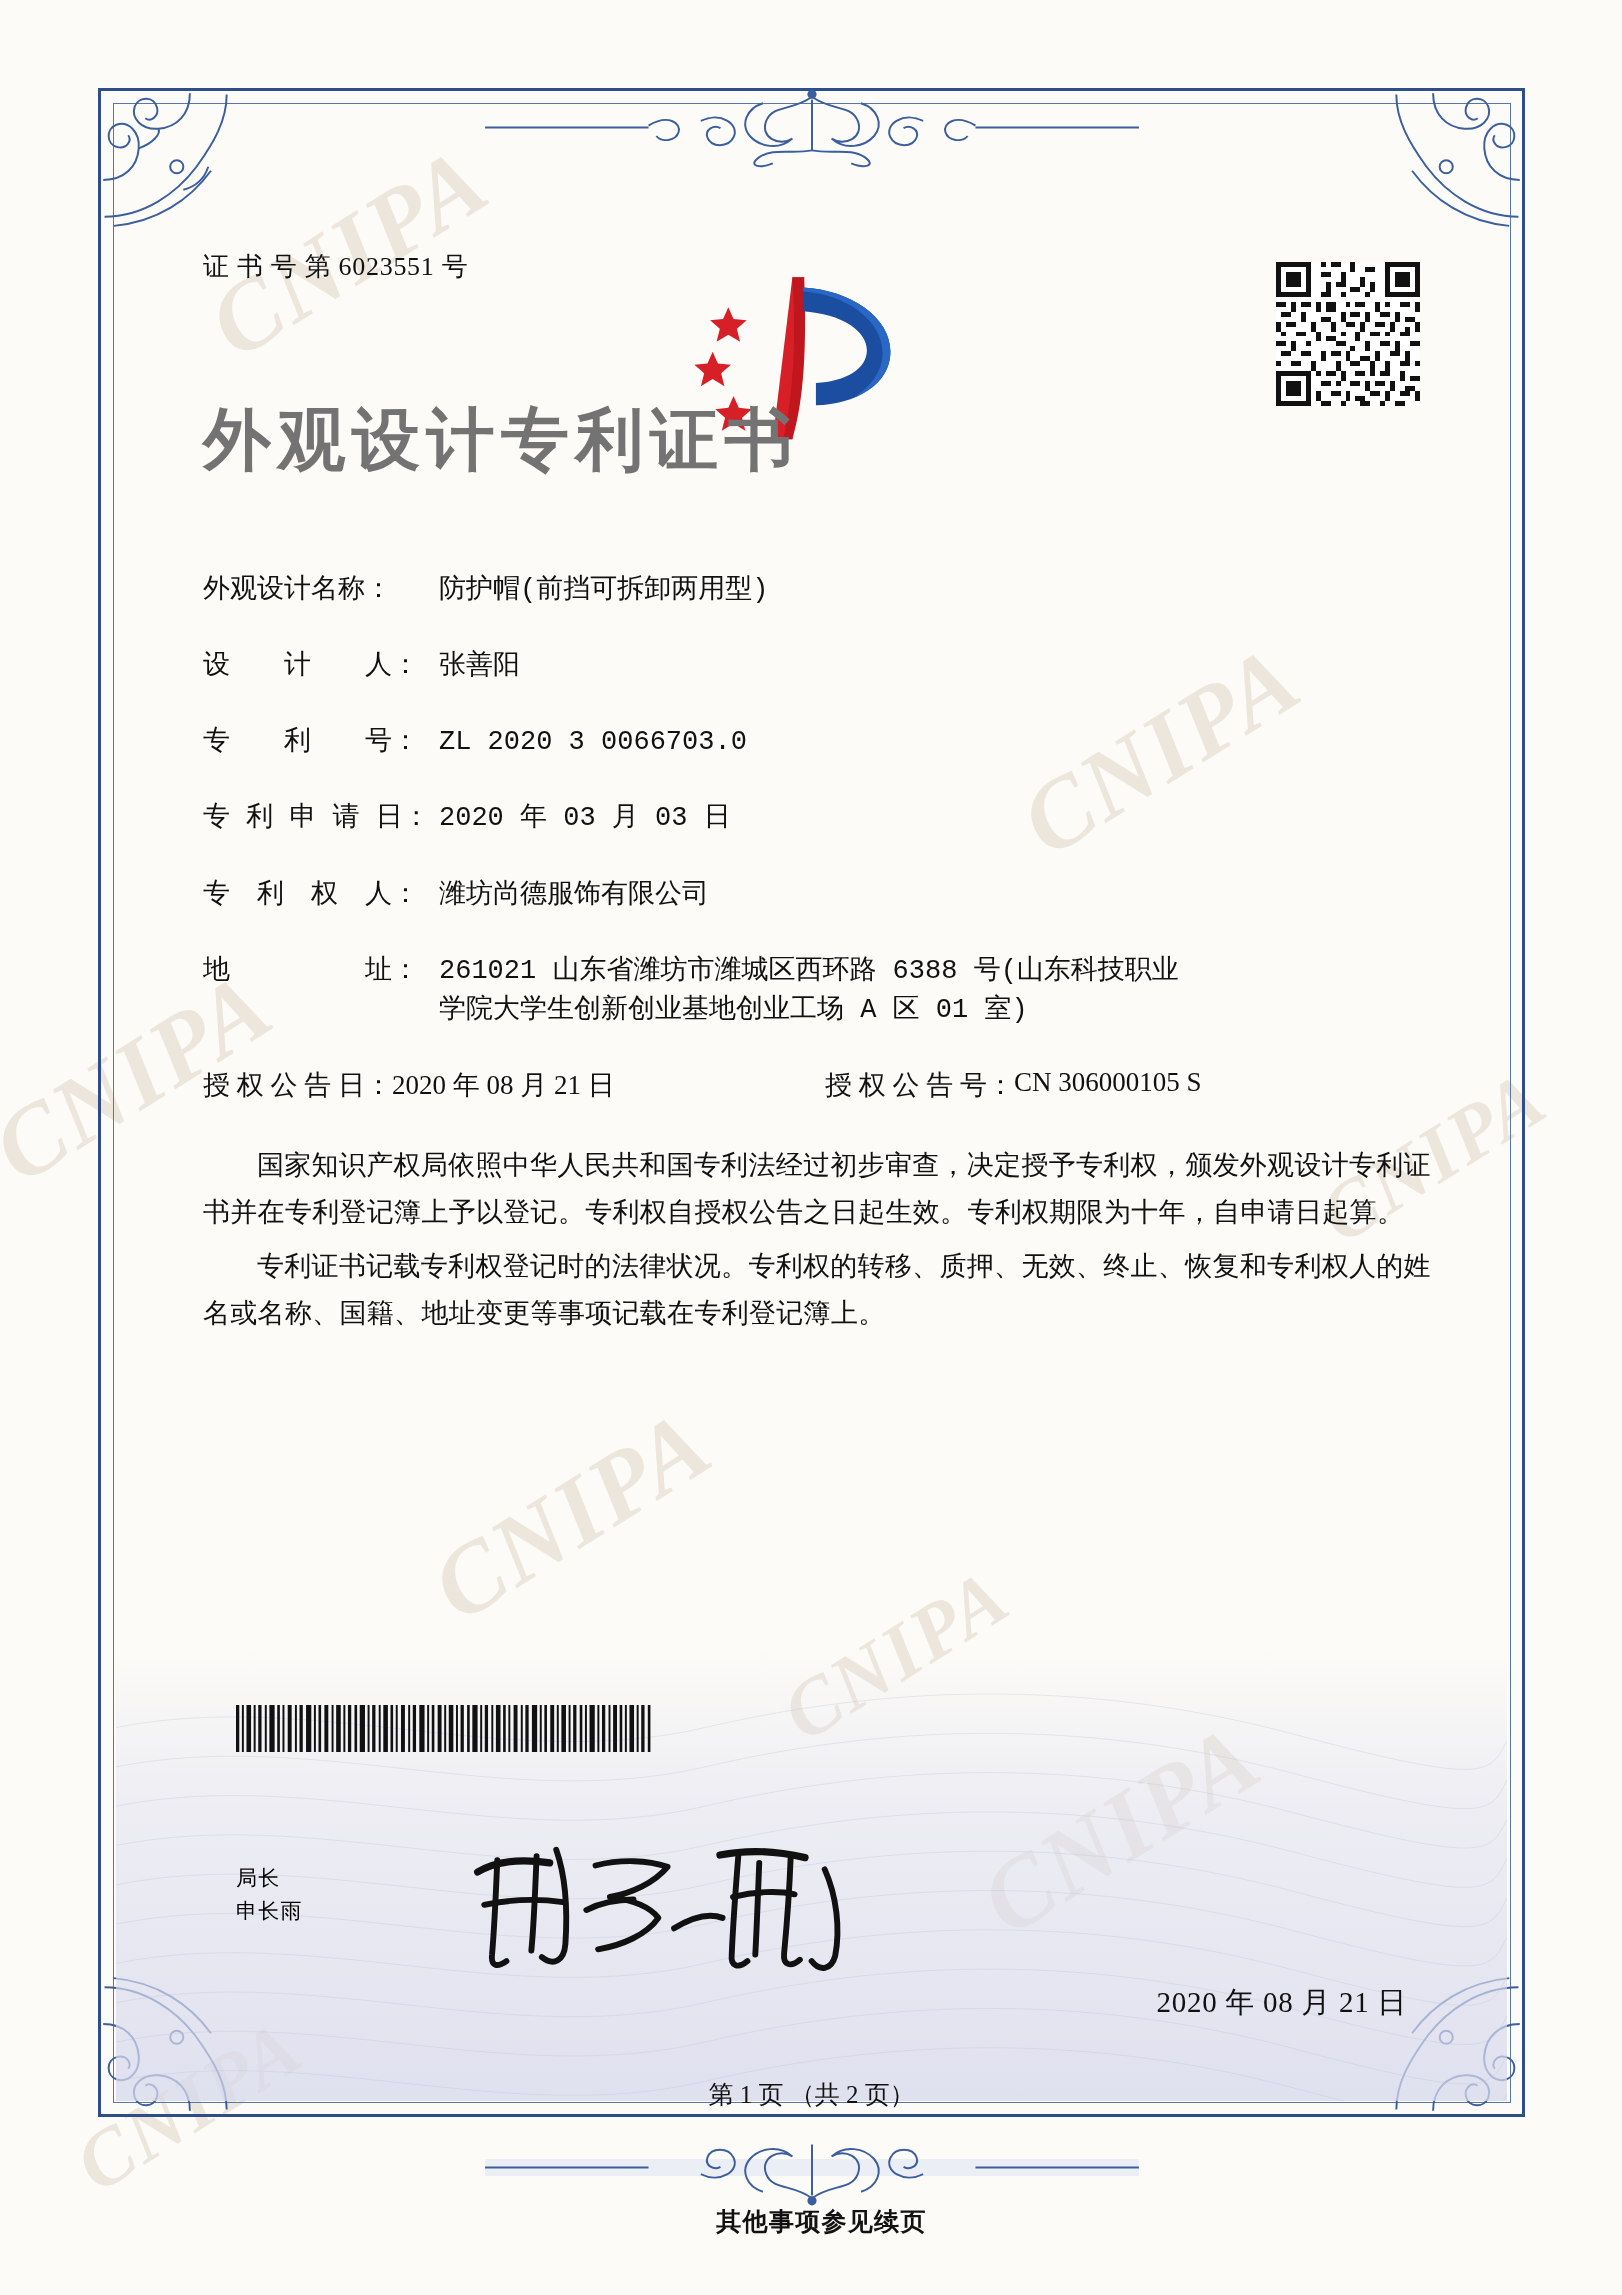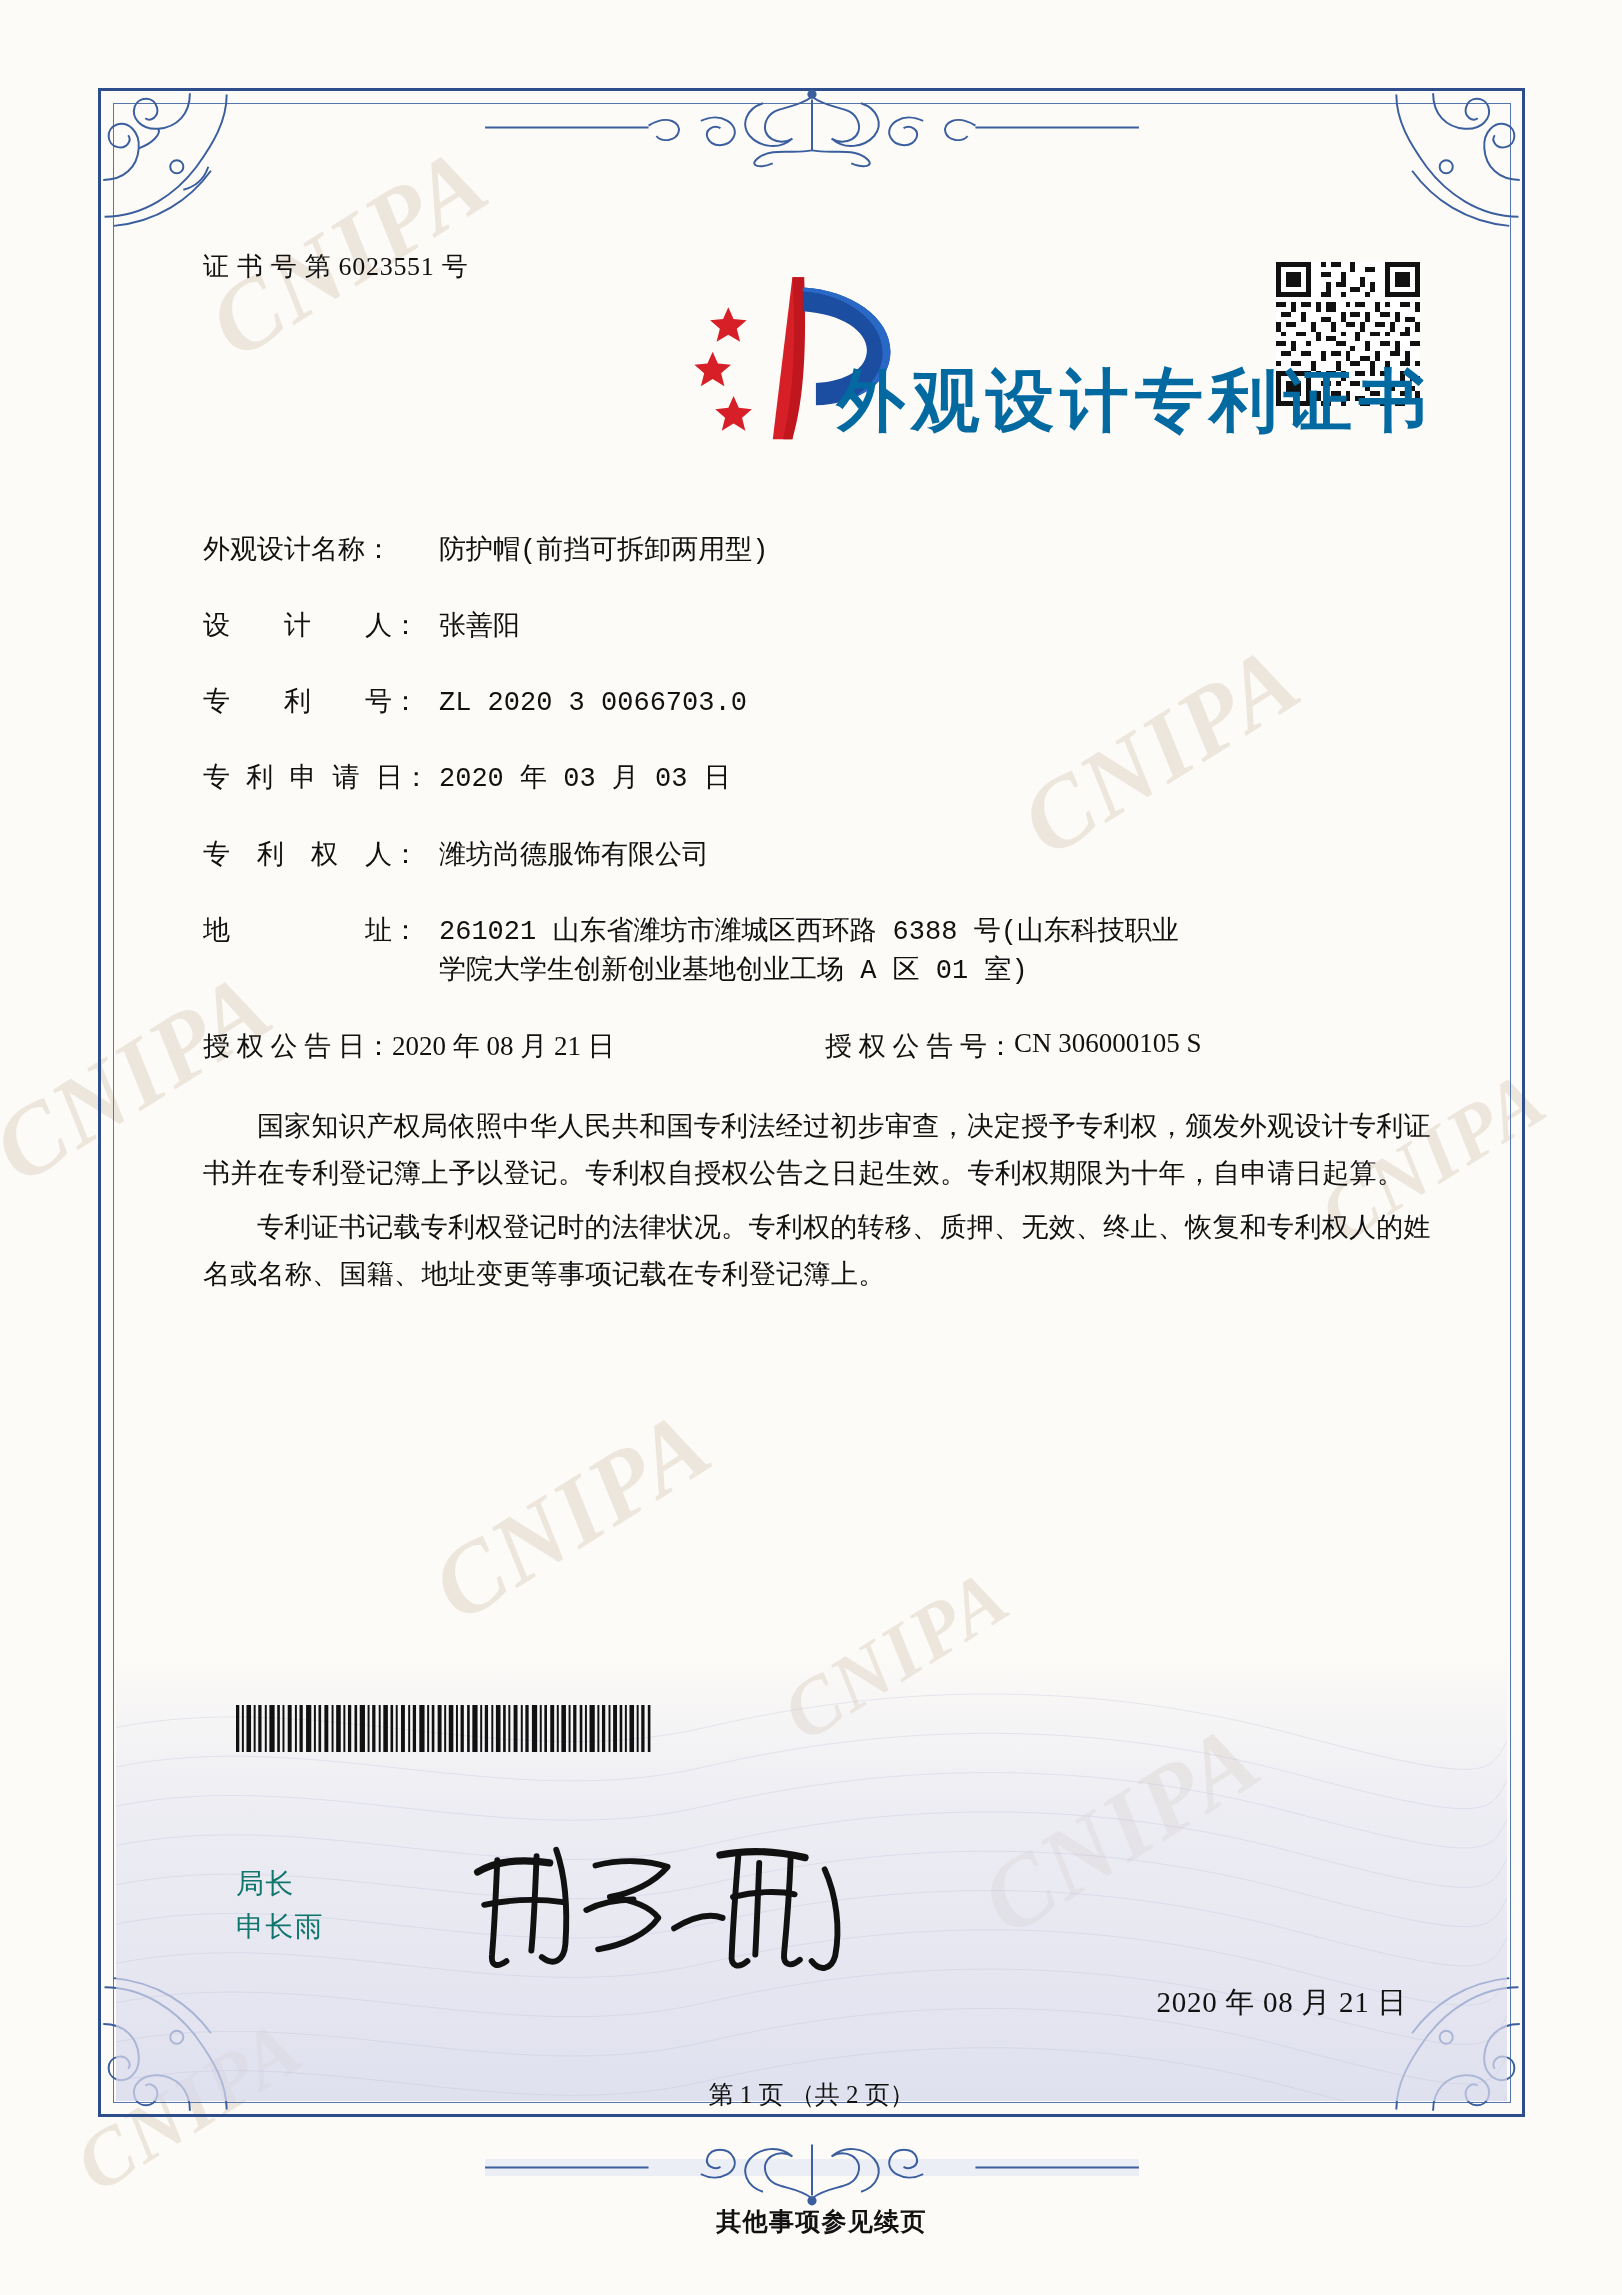--- a/index.html
+++ b/index.html
@@ -109,26 +109,26 @@
 
   .qr {
     position: absolute;
     right: 203px;
     top: 262px;
     width: 144px;
     height: 144px;
   }
 
   .title {
-    margin-top: 72px;
-    text-align: right;
+    margin-top: 111px;
+    text-align: left;
     font-size: 68px;
     font-weight: bold;
     letter-spacing: 6.5px;
-    color: #0369a1;
+    color: #737373;
     font-family: "Liberation Serif", "DejaVu Serif", serif;
   }
 
   .fields {
     margin-top: 85px;
   }
   .field {
     display: flex;
     align-items: flex-start;
     font-size: 27px;
@@ -175,23 +175,23 @@
     top: 1705px;
     width: 419px;
     height: 47px;
   }
 
   
   .sig-label {
     position: absolute;
     left: 236px;
     top: 1862px;
-    font-size: 28px;
+    font-size: 21px;
     line-height: 1.55;
-    color: #0f766e;
+    color: #000000;
     letter-spacing: 1.3px;
   }
   .sig-mark {
     position: absolute;
     left: 458px;
     top: 1826px;
     width: 406px;
     height: 151px;
     color: #0f0f0f;
   }

